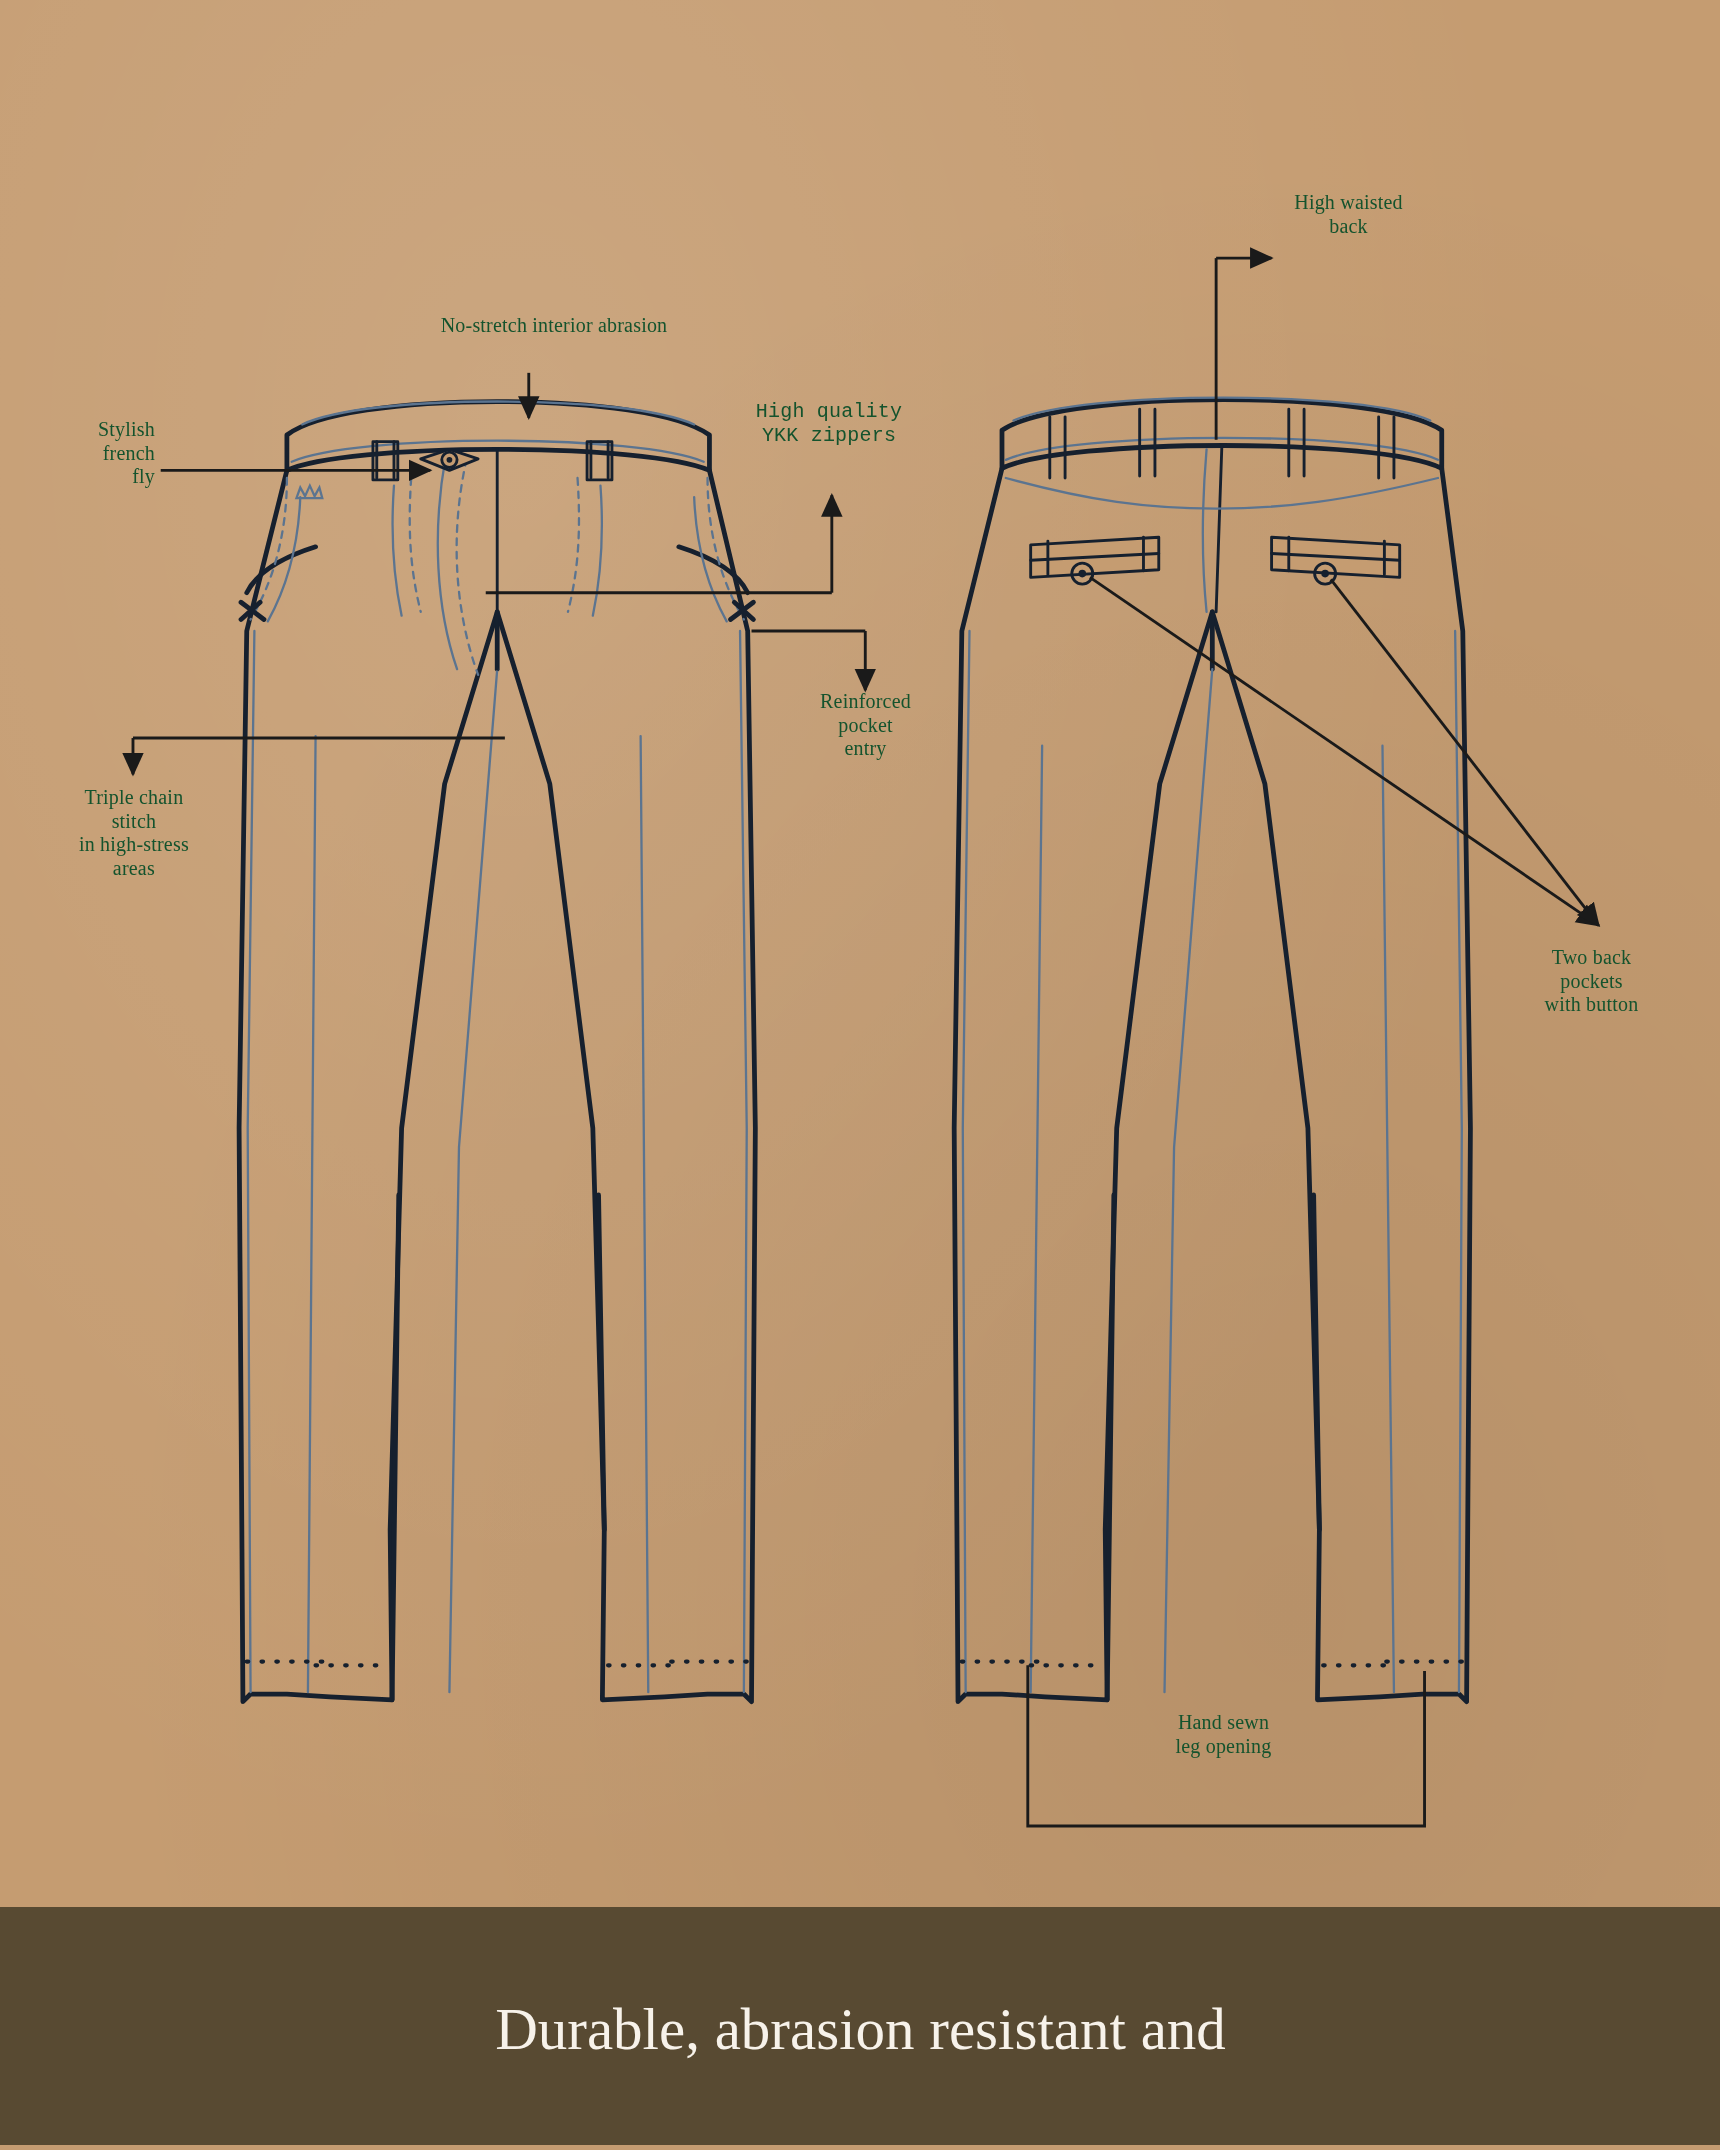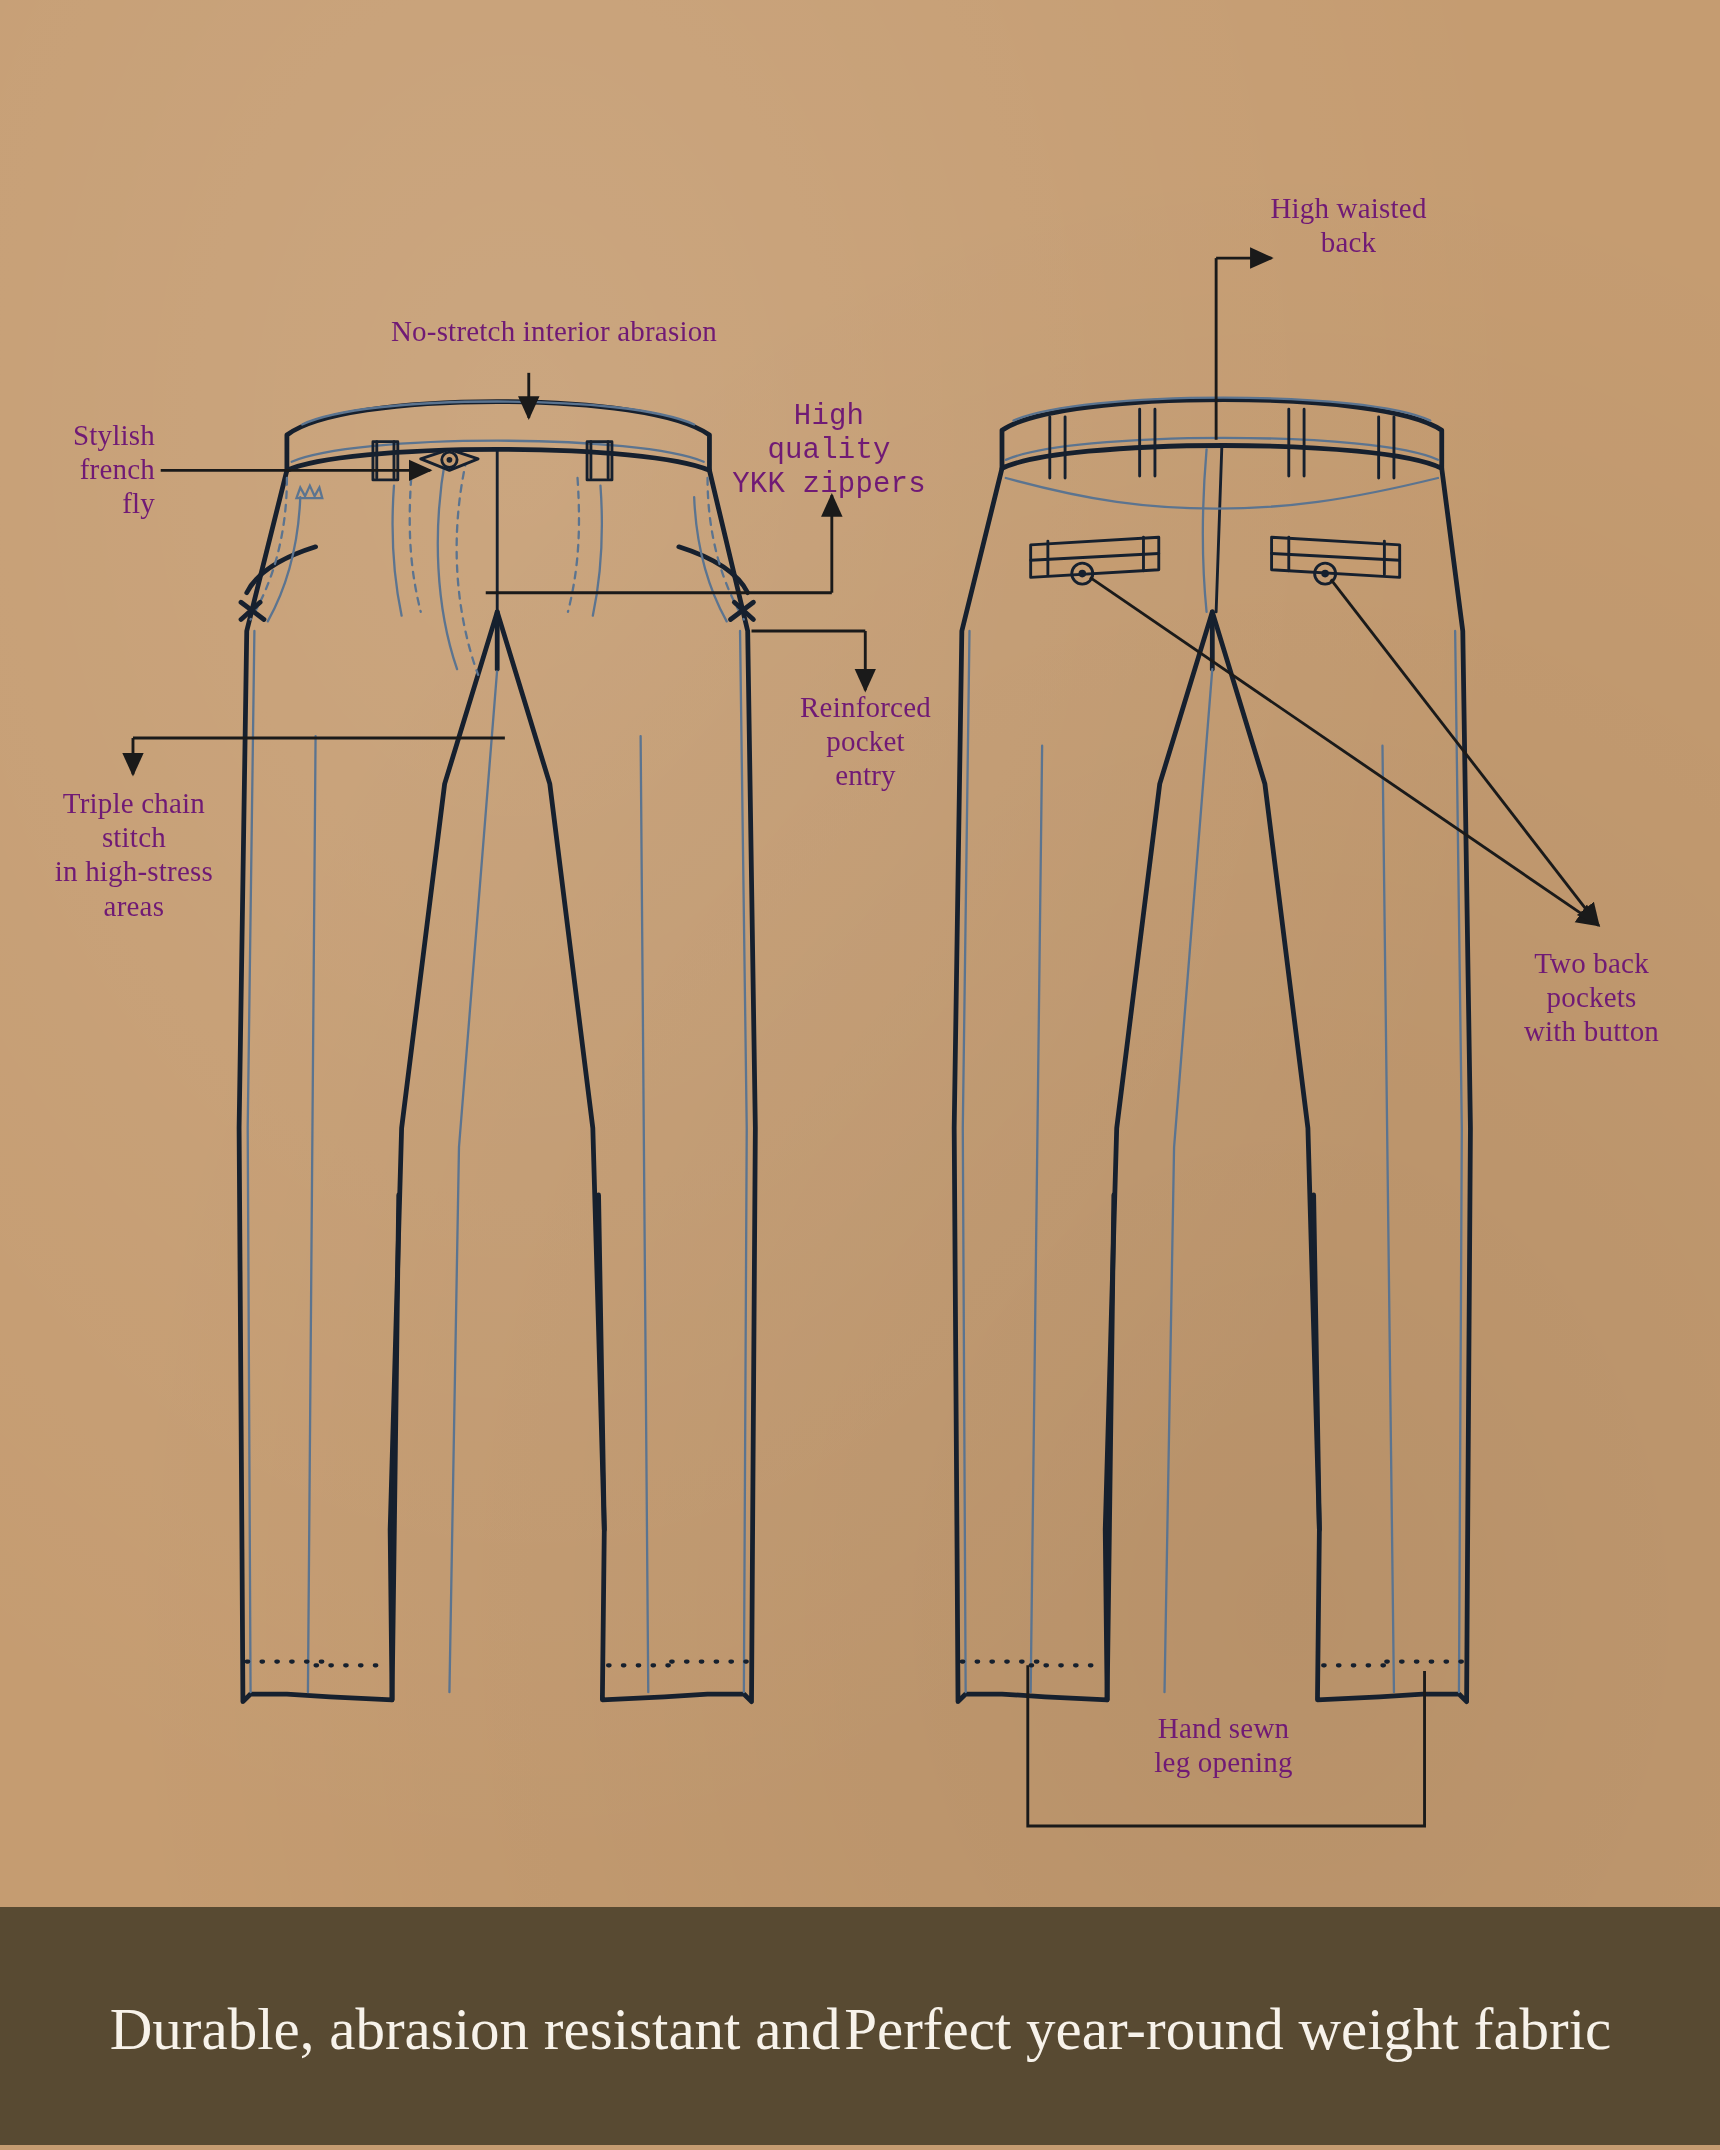--- a/index.html
+++ b/index.html
@@ -27,22 +27,22 @@
   }
   #artboard {
     position: absolute;
     left: 0;
     top: 0;
     width: 1721px;
     height: 2151px;
   }
   .label {
     position: absolute;
-    color: #701a75;
-    font-size: 29px;
+    color: #14532d;
+    font-size: 20px;
     line-height: 1.18;
     text-align: center;
     white-space: pre-line;
     letter-spacing: 0.2px;
   }
   .label.right { text-align: right; }
 
   #caption-bar {
     position: absolute;
     left: 0;
@@ -276,18 +276,17 @@
 
   <div class="label" style="left:1472px; top:946px; width:239px;">Two back
 pockets
 with button</div>
 
   <div class="label" style="left:1061px; top:1711px; width:325px;">Hand sewn
 leg opening</div>
 
   <div id="caption-bar">
     <div class="cap-line">Durable, abrasion resistant and</div>
-    <div class="cap-line">Perfect year-round weight fabric</div>
   </div>
   <div class="bottom-strip"></div>
 
 </div>
 
 
 </body></html>

